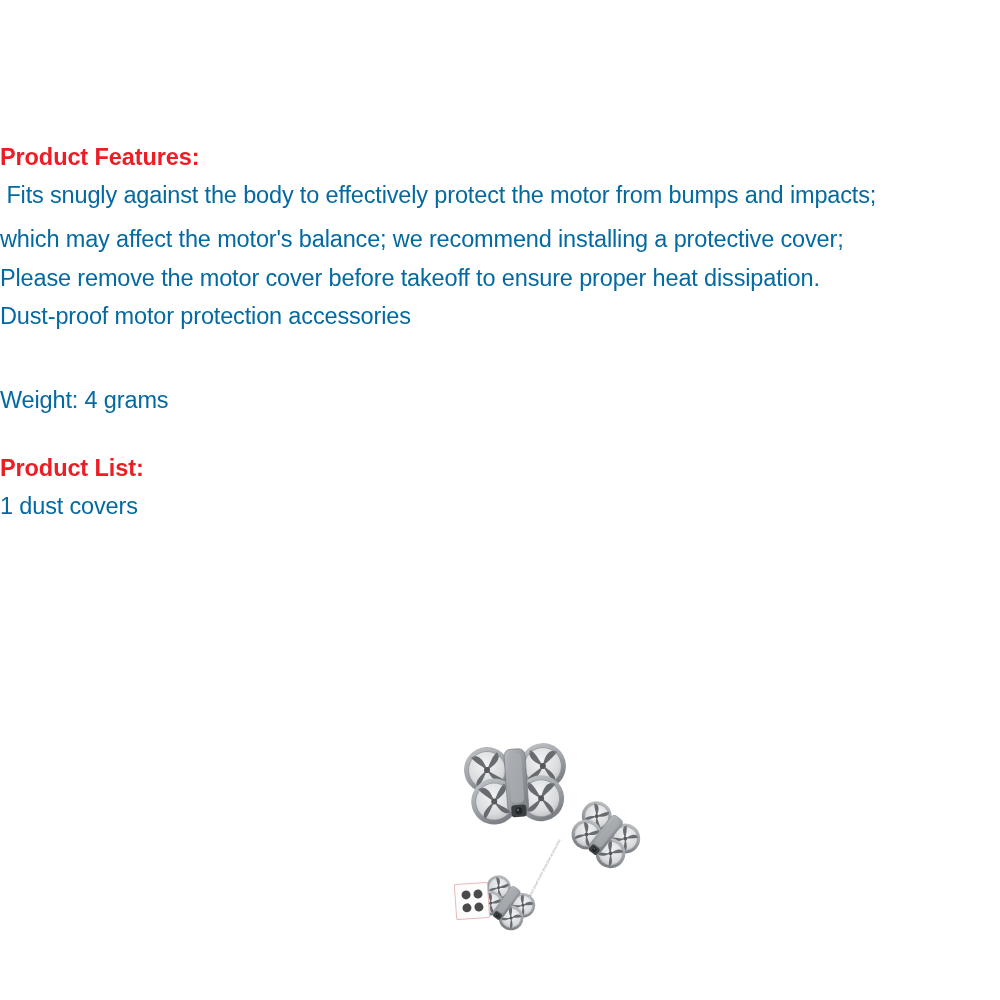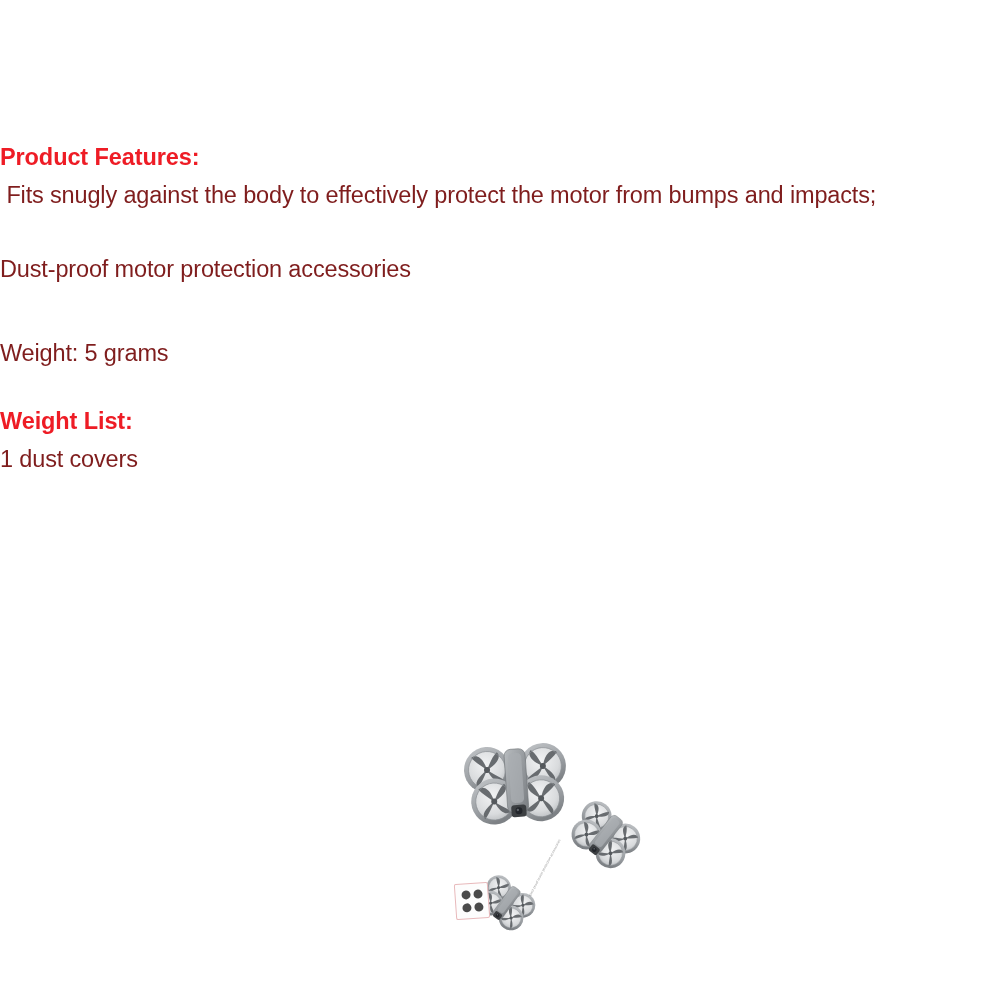--- a/index.html
+++ b/index.html
@@ -35,21 +35,21 @@
     font-weight: bold;
     color: #ee1c25;
     line-height: 1.0;
     letter-spacing: -0.1px;
     white-space: nowrap;
   }
 
   .body-line {
     font-size: 23.5px;
     font-weight: normal;
-    color: #7f1d1d;
+    color: #0369a1;
     line-height: 1.0;
     letter-spacing: -0.15px;
     white-space: pre;
   }
 
   .gap-after-heading { height: 14px; }
   .gap-line          { height: 15px; }
   .gap-line-tight    { height: 6px; }
   .gap-section       { height: 46px; }
   .gap-section-2     { height: 45px; }
@@ -108,35 +108,37 @@
   <div class="text-block">
 
     <div class="heading">Product Features:</div>
     <div class="gap-after-heading"></div>
 
     <div class="body-line"> Fits snugly against the body to effectively protect the motor from bumps and impacts;</div>
     <div class="gap-line"></div>
 
     <div class="gap-line-tight"></div>
 
+    <div class="body-line">which may affect the motor's balance; we recommend installing a protective cover;</div>
     <div class="gap-line"></div>
 
+    <div class="body-line">Please remove the motor cover before takeoff to ensure proper heat dissipation.</div>
     <div class="gap-line"></div>
 
     <div class="body-line">Dust-proof motor protection accessories</div>
 
     <div class="gap-section"></div>
 
     <div class="gap-after-heading"></div>
 
-    <div class="body-line">Weight: 5 grams</div>
+    <div class="body-line">Weight: 4 grams</div>
 
     <div class="gap-section-2"></div>
 
-    <div class="heading">Weight List:</div>
+    <div class="heading">Product List:</div>
     <div class="gap-after-heading"></div>
 
     <div class="body-line">1 dust covers</div>
 
   </div>
 
   <div class="photo-area">
 
     <div class="drone" style="left:462px; top:42px; width:108px; height:82px; transform: rotate(-4deg);">
       <svg viewBox="0 0 216 164" width="108" height="82" aria-hidden="true">

